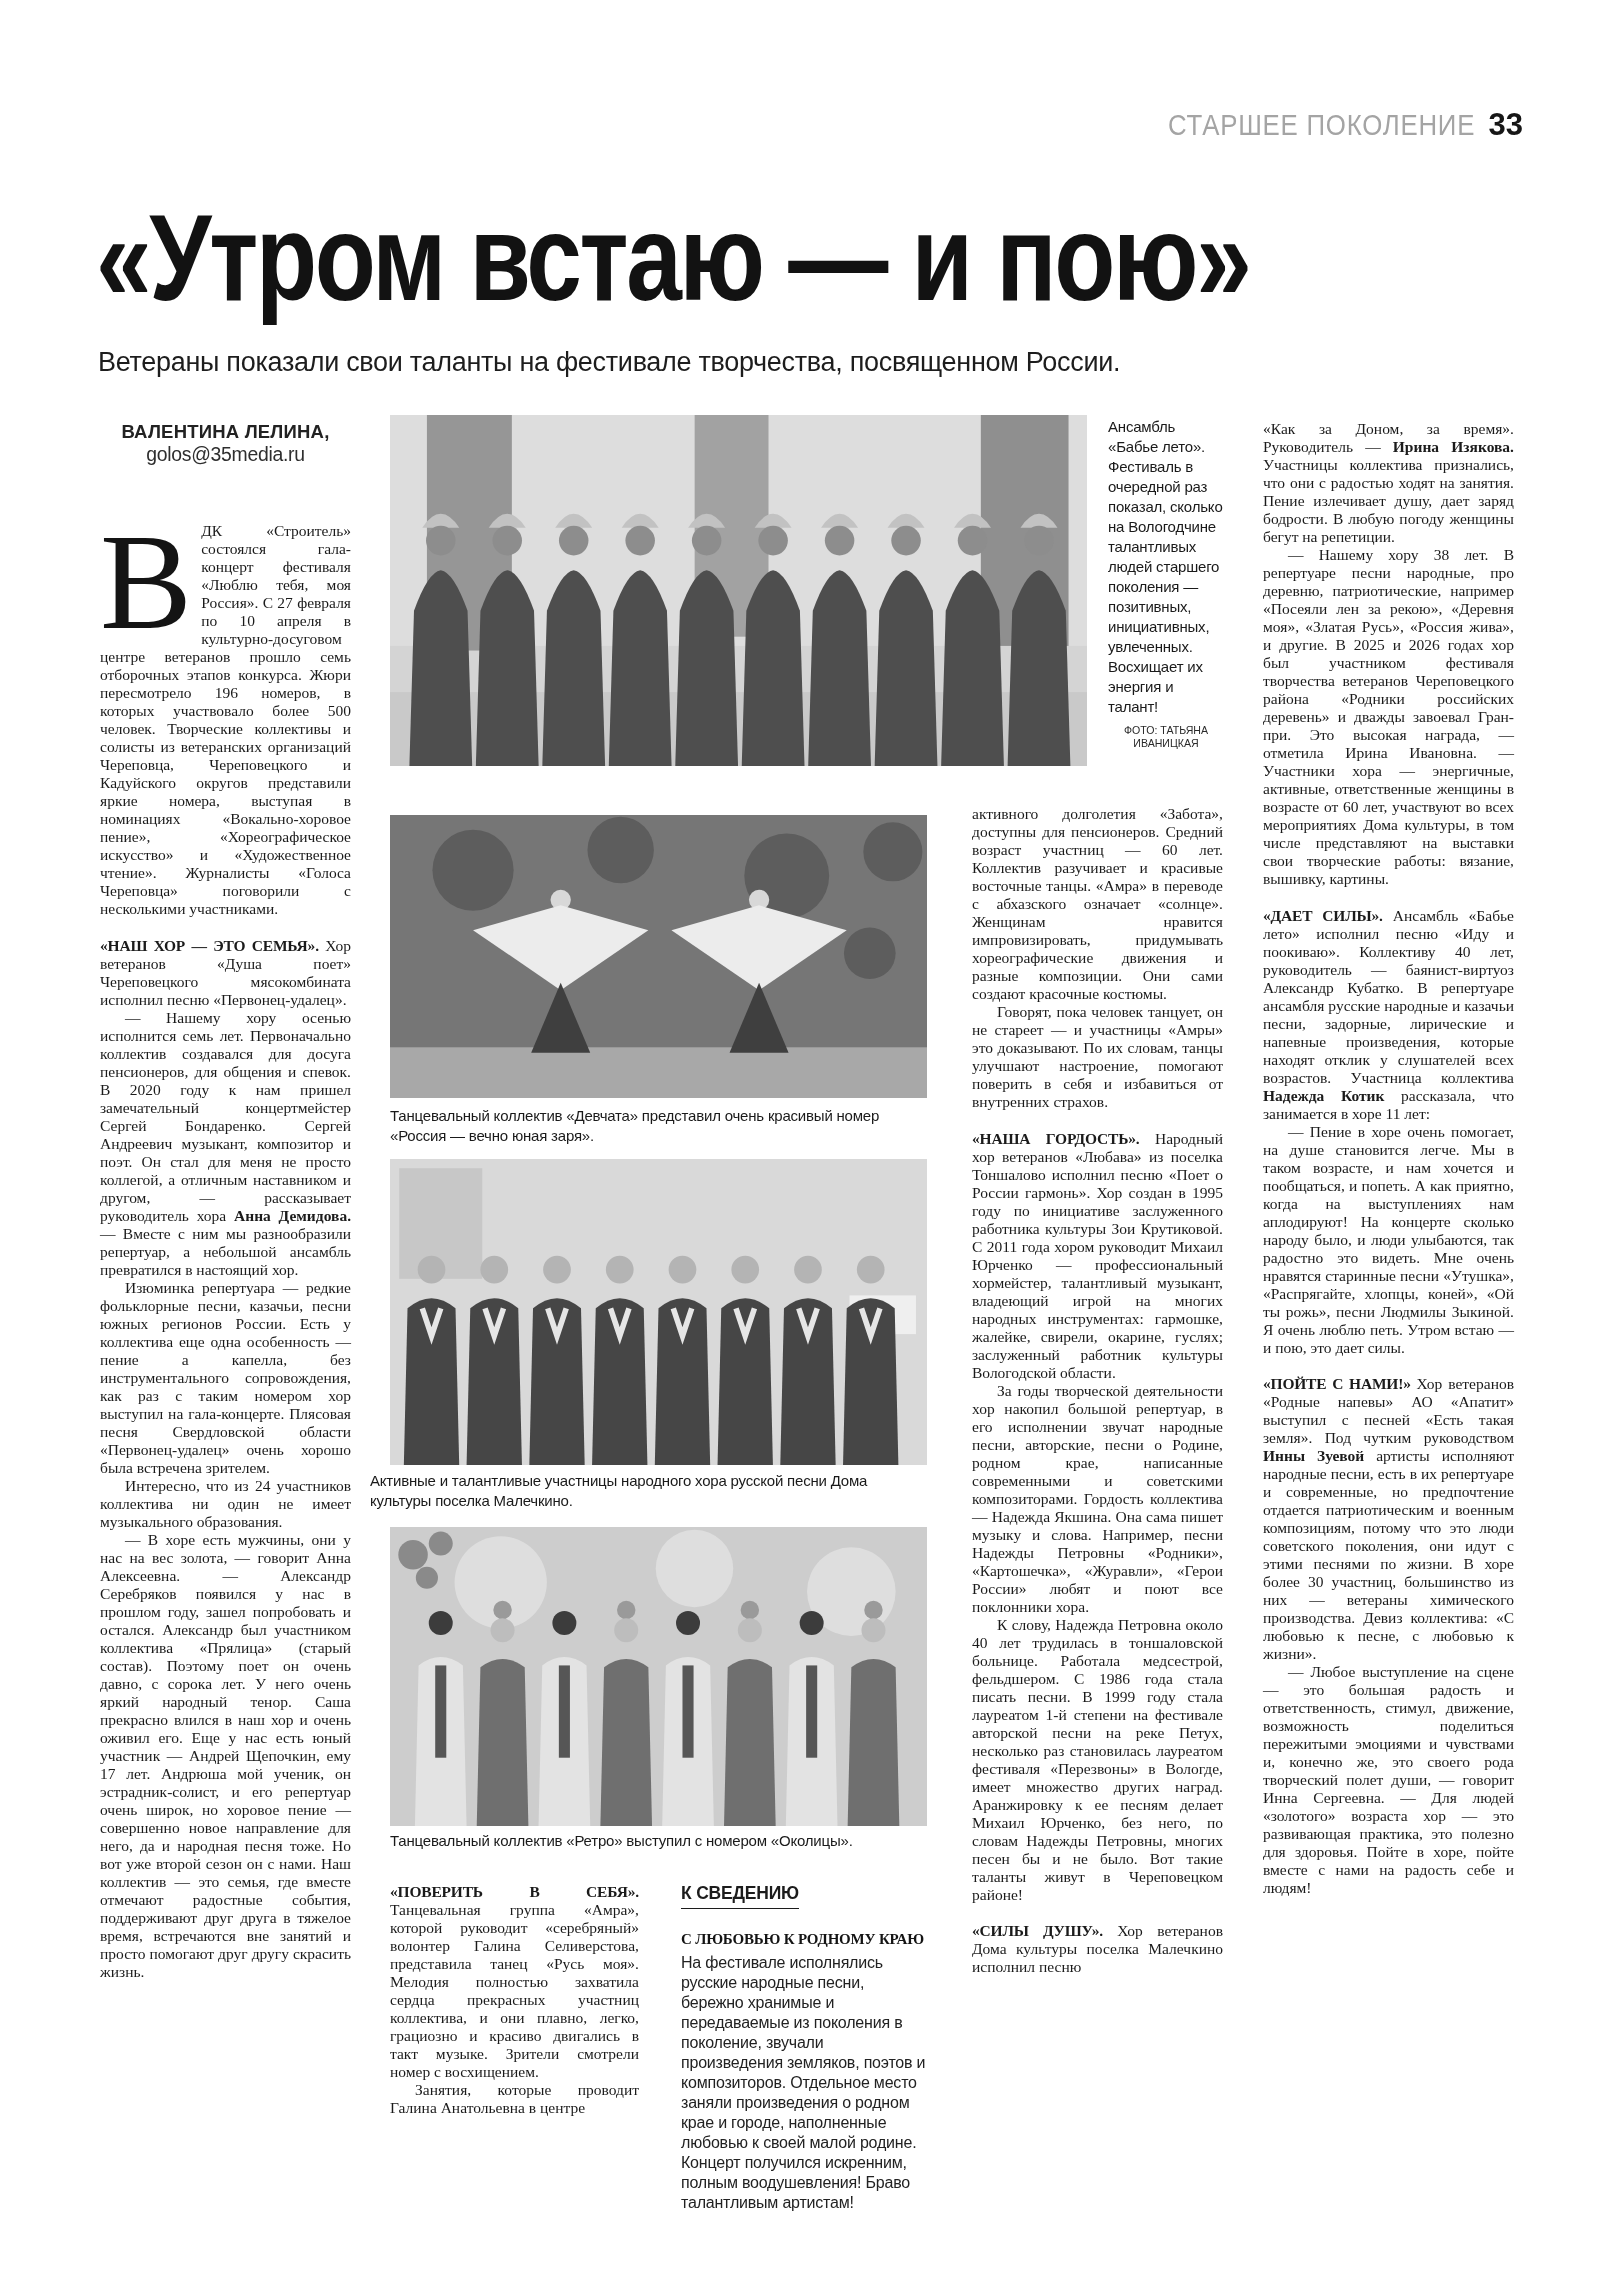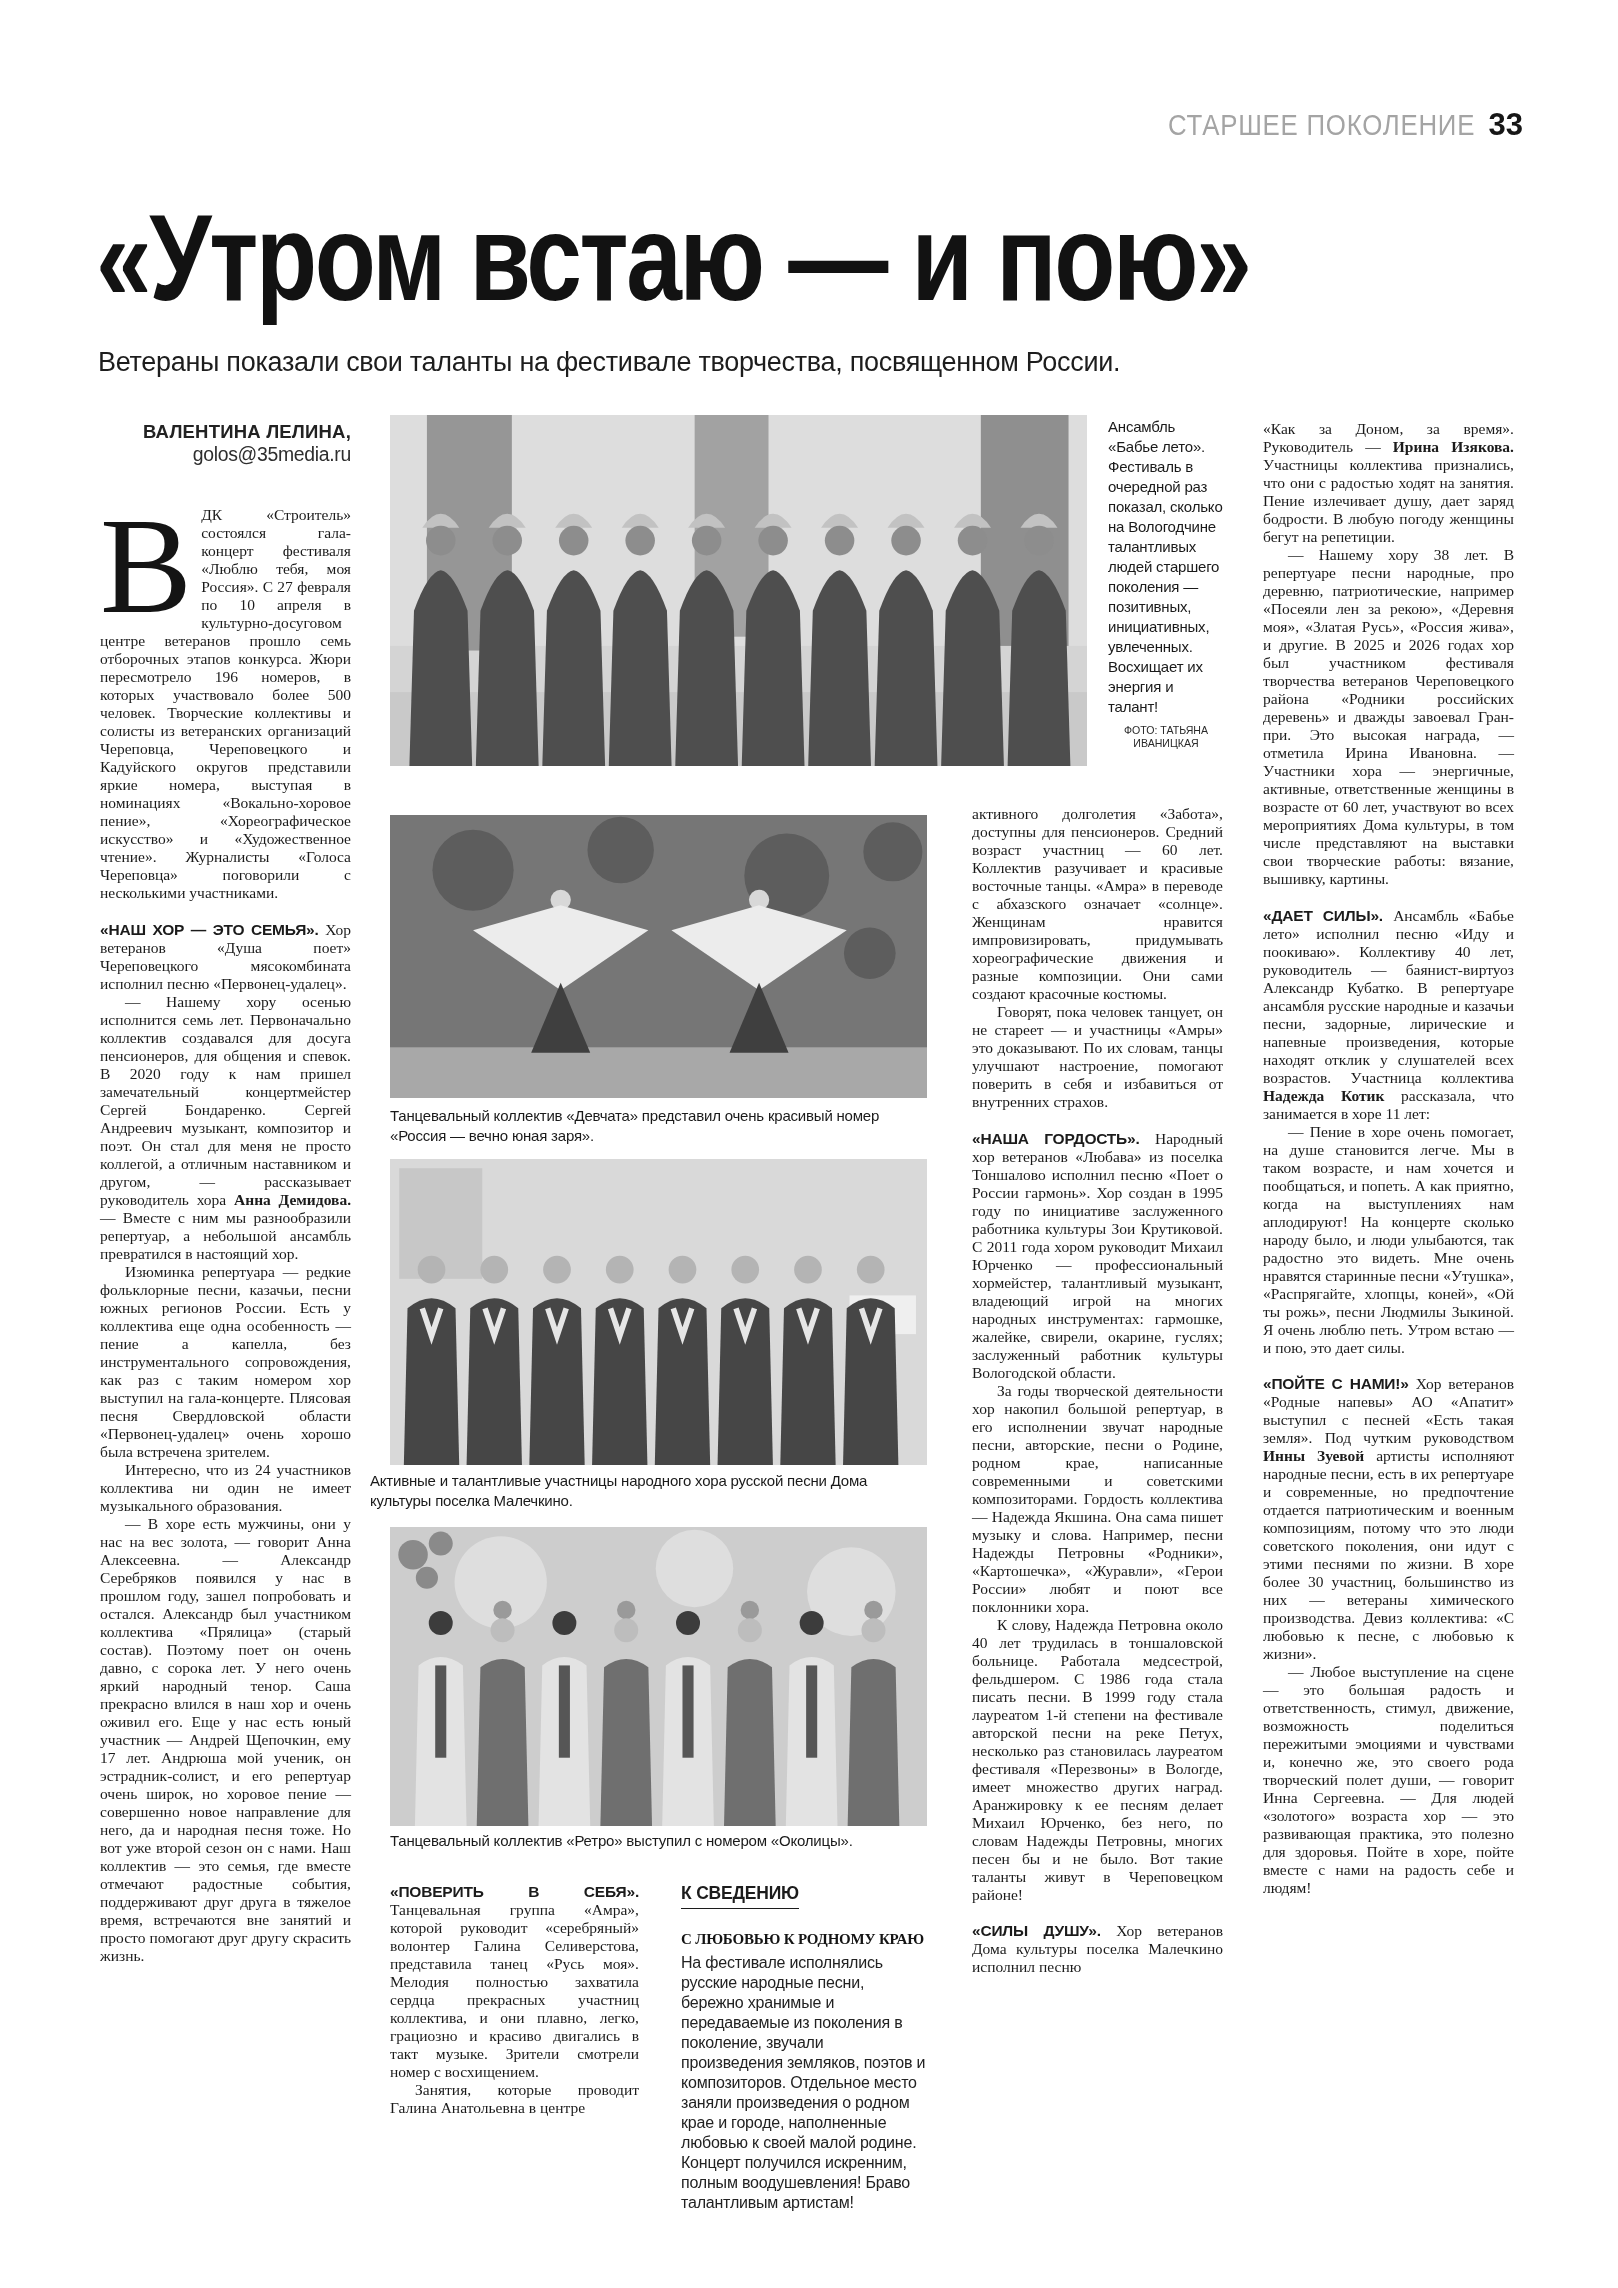--- a/index.html
+++ b/index.html
@@ -15,29 +15,29 @@
   .headline{position:absolute;left:96px;top:196px;font-family:"Liberation Sans",sans-serif;
          font-weight:bold;font-size:122px;line-height:1.02;color:#121212;white-space:nowrap;
          letter-spacing:-2.8px;transform:scaleX(.82);transform-origin:left top;}
   .deck{position:absolute;left:98px;top:347px;width:1200px;font-family:"Liberation Sans",sans-serif;
          font-size:27px;line-height:31px;color:#1d1d1d;letter-spacing:-0.3px;}
   
   .col{position:absolute;width:251px;font-size:15.5px;line-height:18px;text-align:justify;}
   .col p{margin:0;}
   .col p.ind{text-indent:25px;}
   .col p.gap{margin-top:18.5px;}
-  .runhead{font-family:Liberation Sans, sans-serif;font-weight:bold;letter-spacing:-0.2px;}
+  .runhead{font-family:Liberation Serif, serif;font-weight:bold;letter-spacing:-0.2px;}
   .bold{font-weight:bold;}
   .dropcap{float:left;font-size:138px;line-height:107px;padding:5.5px 9.2px 0 0;color:#141414;}
   #col1{left:100px;top:420px;}
   #col2text{left:390px;top:1883px;width:249px;}
   #col4text{left:972px;top:805px;}
   #col5text{left:1263px;top:420px;}
   
-  .byline{margin-bottom:40px;font-family:"Liberation Sans",sans-serif;text-align:right;}
+  .byline{margin-bottom:56px;font-family:"Liberation Sans",sans-serif;text-align:center;}
   .byline .author{font-weight:bold;font-size:18.5px;line-height:23px;color:#222;letter-spacing:0.2px;}
   .byline .email{font-size:19.4px;line-height:23px;color:#2e2e2e;letter-spacing:-0.3px;}
   
   .photo{position:absolute;background:#cfcfcf;overflow:hidden;}
   .photo svg{display:block;width:100%;height:100%;}
   #photo1{left:390px;top:415px;width:697px;height:351px;}
   #photo2{left:390px;top:815px;width:537px;height:283px;}
   #photo3{left:390px;top:1159px;width:537px;height:306px;}
   #photo4{left:390px;top:1527px;width:537px;height:299px;}
   .caption{position:absolute;font-family:"Liberation Sans",sans-serif;font-size:15px;

